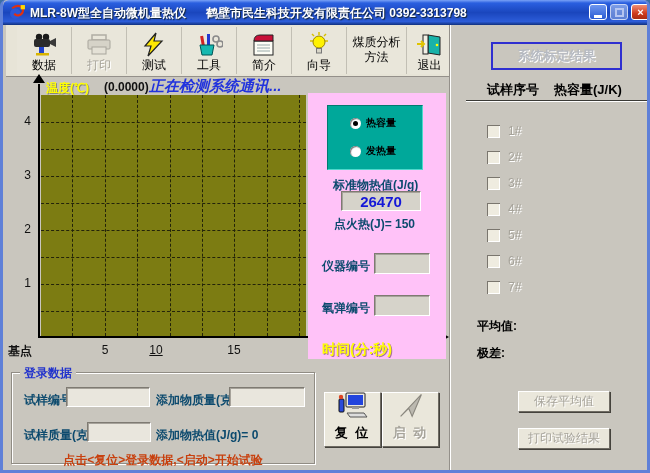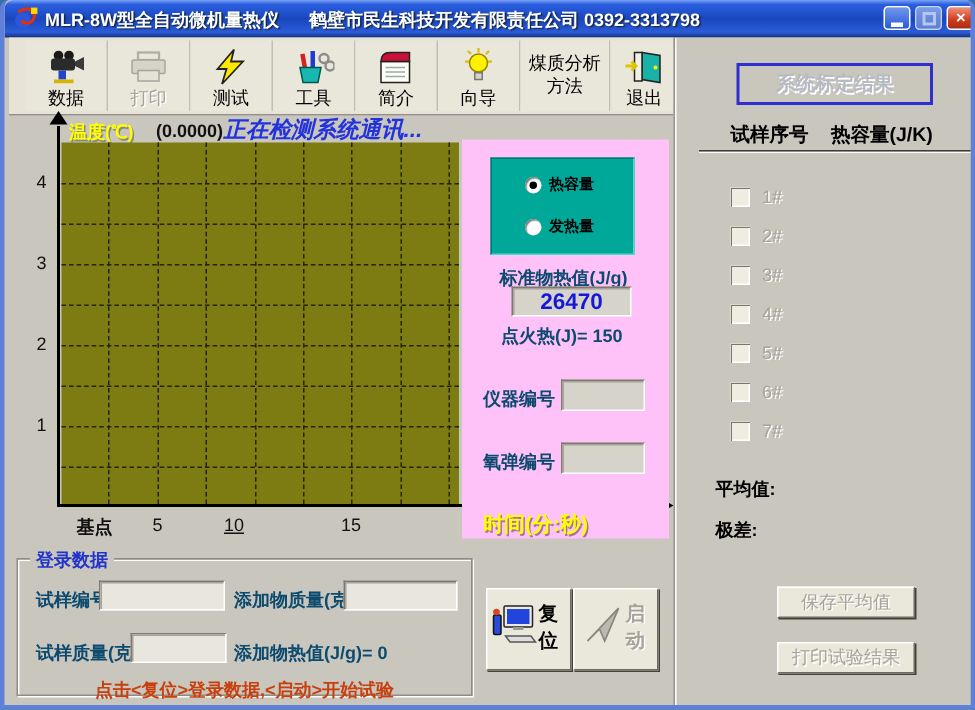--- a/index.html
+++ b/index.html
@@ -58,21 +58,21 @@
   .chk{width:13px;height:13px;background:#EFECE0;
        box-shadow:inset 1px 1px 0 #7a766e, inset -1px -1px 0 #fff;}
   .btn3d{background:#EAE7DB;border:1px solid;border-color:#fff #6f6b63 #6f6b63 #fff;
          box-shadow:1px 1px 0 #44423c;text-align:center;font-size:12px;}
   
   #loginbox{left:8px;top:372px;width:304px;height:92px;border:1px solid #908c84;
             box-shadow:inset 1px 1px 0 #fff,1px 1px 0 #fff;}
   .glabel{font-size:12px;font-weight:bold;color:#0c4a6e;white-space:nowrap;}
   .ginput{background:#E9E6DD;border:1px solid;border-color:#7e7a72 #fff #fff #7e7a72;
           box-shadow:inset 1px 1px 0 #a6a29a;}
-  .bigbtn{display:flex;flex-direction:row;align-items:center;justify-content:flex-end;
+  .bigbtn{display:flex;flex-direction:column;align-items:center;justify-content:flex-end;
           padding-bottom:4px;}
   .bigbtn .lbl{font-size:13px;font-weight:bold;letter-spacing:2px;}
 </style>
 </head>
 <body>
 
 <div id="win">
 
   <div id="titlebar" class="abs">
     <span class="abs" style="left:6px;top:4px;width:17px;height:17px;">
@@ -207,21 +207,21 @@
   <div class="abs axis" style="left:35px;top:84px;width:2px;height:254px;"></div>
   <div class="abs arrow-up" style="left:30px;top:74px;"></div>
   <div class="abs axis" style="left:35px;top:336px;width:404px;height:2px;"></div>
   <div class="abs arrow-right" style="left:437px;top:332px;"></div>
 
   <span class="abs ytick" style="left:12px;top:114px;">4</span>
   <span class="abs ytick" style="left:12px;top:168px;">3</span>
   <span class="abs ytick" style="left:12px;top:222px;">2</span>
   <span class="abs ytick" style="left:12px;top:276px;">1</span>
 
-  <span class="abs b t12" style="left:5px;top:343px;color:#111;margin-left:43px;">基点</span>
+  <span class="abs b t12" style="left:5px;top:343px;color:#111;">基点</span>
   <span class="abs xtick" style="left:90px;top:343px;">5</span>
   <span class="abs xtick" style="left:141px;top:343px;text-decoration:underline;">10</span>
   <span class="abs xtick" style="left:219px;top:343px;">15</span>
 
   <div id="pinkpanel" class="abs">
     <div id="tealbox" class="abs">
       <span class="radio checked" style="left:22px;top:12px;"></span>
       <span class="abs rlabel" style="left:38px;top:10px;">热容量</span>
       <span class="radio" style="left:22px;top:40px;"></span>
       <span class="abs rlabel" style="left:38px;top:38px;">发热量</span>

